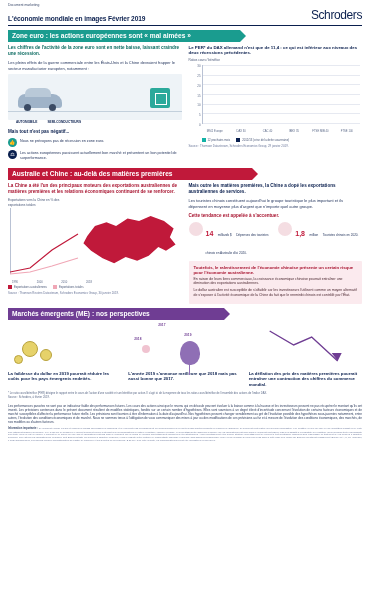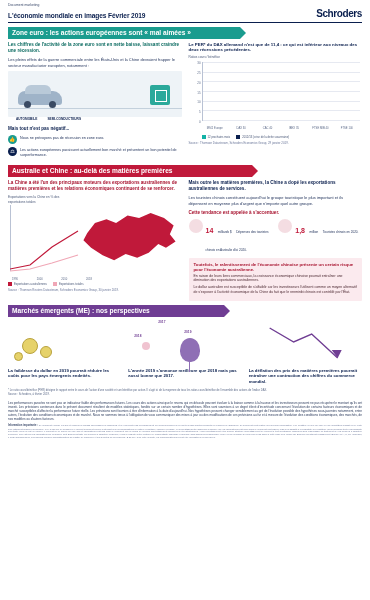--- a/index.html
+++ b/index.html
@@ -15,21 +15,21 @@
 
   
   .doc-tag { font-size:3.4px; color:#3b4a6b; padding:3px 8px 0 8px; }
   .header {
     display:flex; align-items:flex-end; justify-content:space-between;
     padding:1px 8px 3px 8px;
   }
   .header h1 {
     margin:0; font-size:6.6px; font-weight:bold; color:#0a1f4e; letter-spacing:-0.1px;
   }
-  .brand { font-size:10px; font-weight:bold; color:#0a1f4e; letter-spacing:-0.4px; }
+  .brand { font-size:12px; font-weight:normal; color:#0a1f4e; letter-spacing:-0.4px; }
   .rule { height:0.6px; background:#0a1f4e; margin:0 8px; }
 
   
   .banner {
     display:flex; align-items:center;
     height:12px; margin:4px 0 0 0;
     position:relative;
   }
   .banner .txt {
     font-size:6.6px; font-weight:bold; color:#ffffff; padding:0 6px 0 4px; line-height:12px;

